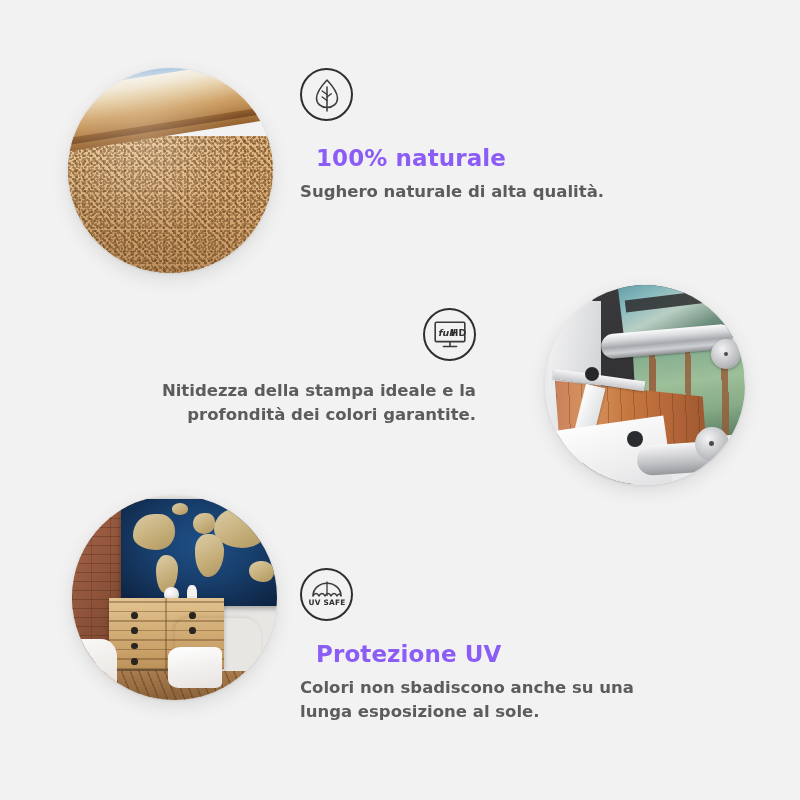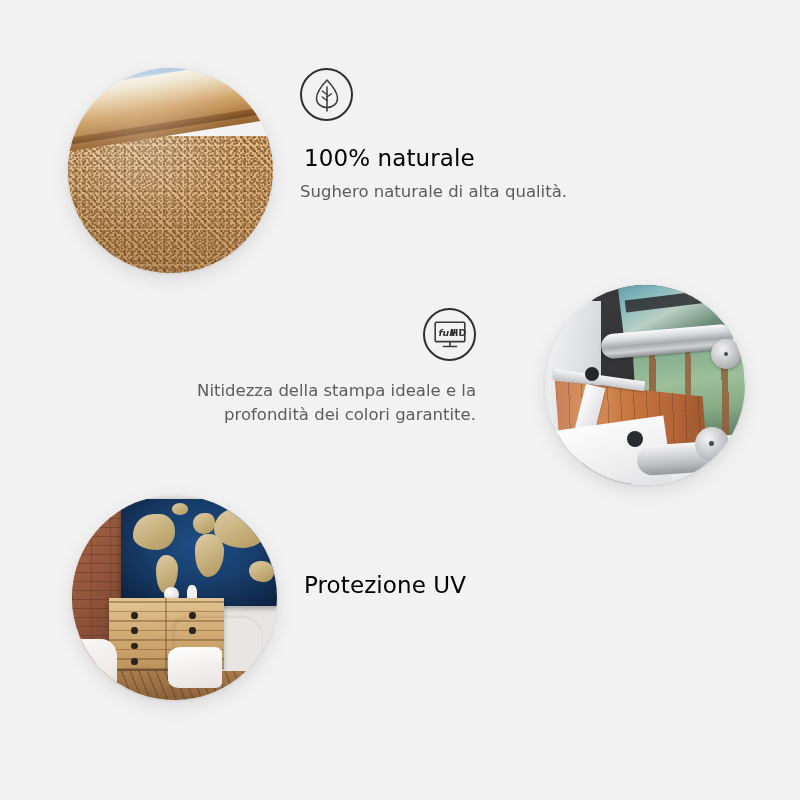--- a/index.html
+++ b/index.html
@@ -256,30 +256,30 @@
     width: 53px; height: 53px;
     border: 2px solid #2f2f2f;
     border-radius: 50%;
     box-sizing: border-box;
     display: flex; align-items: center; justify-content: center;
     background: transparent;
   }
 
   .f-title {
     font-size: 23px;
-    font-weight: normal;
-    color: #000000;
+    font-weight: bold;
+    color: #8b5cf6;
     letter-spacing: .1px;
     line-height: 1.2;
-    margin: 4px;
+    margin: 16px;
     white-space: nowrap;
   }
   .f-desc {
     font-size: 16.5px;
-    font-weight: normal;
+    font-weight: bold;
     color: #5c5c5c;
     line-height: 1.45;
     margin: 0;
   }
 
   
   #feature-natural { left: 300px; top: 68px; text-align: left; }
   #feature-natural .icon-badge { margin-bottom: 24px; }
   #feature-natural .f-title { margin-bottom: 7px; }
 
@@ -386,16 +386,27 @@
       <div class="rm-knob" style="left:57%;top:64.5%"></div>
       <div class="rm-legs"></div>
       <div class="rm-floor"></div>
       <div class="rm-chair-r"></div>
       <div class="rm-chair-r2"></div>
       <div class="rm-chair-l"></div>
     </div>
   </div>
 
   <div class="feature" id="feature-uv">
+    <div class="icon-badge">
+      <svg width="36" height="32" viewBox="0 0 36 32" aria-hidden="true">
+        <path d="M4 17 C4 9.8 10.3 4.2 18 4.2 C25.7 4.2 32 9.8 32 17" fill="none" stroke="#3a3a3a" stroke-width="1.6" stroke-linecap="round"></path>
+        <path d="M4 17 C5.6 13.6 8.4 13.6 10 17 C11.6 13.6 14.4 13.6 16 17
+                 C17.6 13.6 20.4 13.6 22 17 C23.6 13.6 26.4 13.6 28 17
+                 C29 14.9 30.7 14.1 32 17" fill="none" stroke="#3a3a3a" stroke-width="1.5" stroke-linejoin="round"></path>
+        <line x1="18" y1="2.6" x2="18" y2="17" stroke="#3a3a3a" stroke-width="1.3"></line>
+        <text x="18" y="25.8" text-anchor="middle" font-family="'DejaVu Sans','Liberation Sans',sans-serif" font-size="7.4" font-weight="700" letter-spacing="0.2" fill="#2f2f2f">UV SAFE</text>
+      </svg>
+    </div>
     <p class="f-title">Protezione UV</p>
+    <p class="f-desc">Colori non sbadiscono anche su una lunga esposizione al sole.</p>
   </div>
 
 </div>
 
 </body></html>

